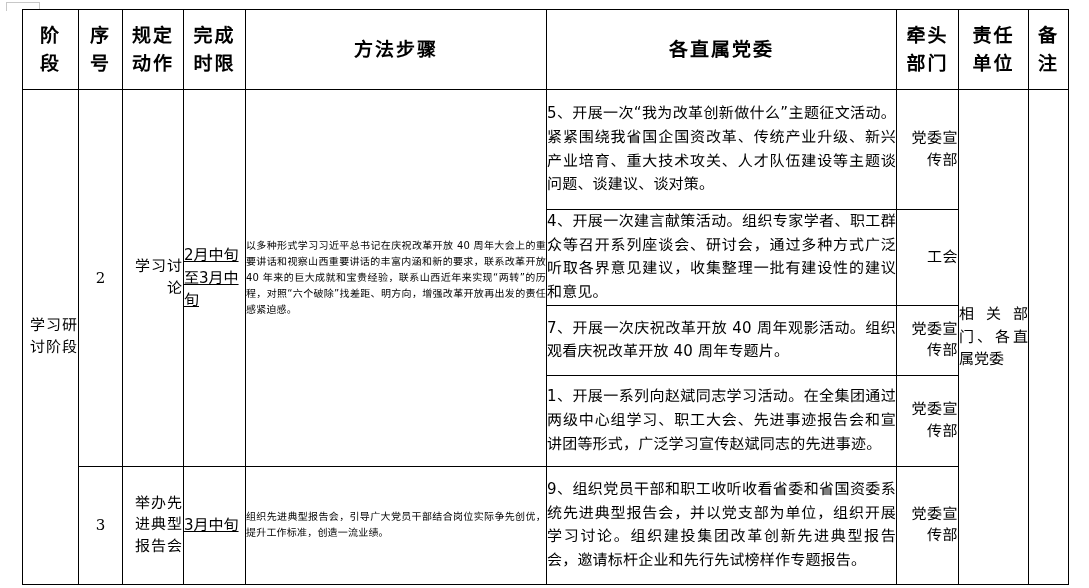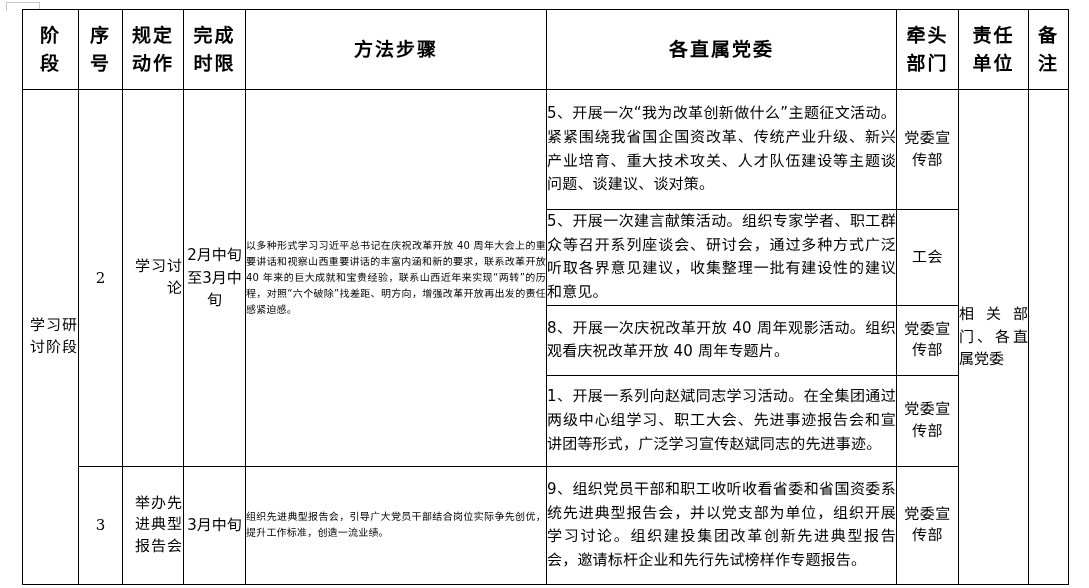--- a/index.html
+++ b/index.html
@@ -84,25 +84,26 @@
     padding: 2px 3px;
   }
 
   .numcell {
     text-align: center;
     font-size: 15px;
     font-family: "DejaVu Serif", "Liberation Serif", serif;
   }
 
   .deadline {
-    text-align: center;
+    text-align: left;
     font-size: 15px;
     line-height: 1.5;
     padding: 2px 4px;
     word-break: break-all;
+    text-decoration: underline;
   }
 
   
   .para {
     font-size: 10px;
     line-height: 1.58;
     text-align: justify;
     text-justify: inter-ideograph;
     padding: 6px 7px 6px 8px;
     letter-spacing: 0.2px;
@@ -111,21 +112,21 @@
   .para-method {
     font-size: 15px;
     line-height: 1.58;
     text-align: justify;
     text-justify: inter-ideograph;
     padding: 5px 7px 5px 8px;
     letter-spacing: 0.2px;
   }
 
   .dept {
-    text-align: center;
+    text-align: right;
     font-size: 15px;
     line-height: 1.45;
     letter-spacing: 0.5px;
     padding: 2px 3px;
     word-break: break-all;
   }
 
   .resp {
     text-align: justify;
     text-justify: inter-ideograph;
@@ -204,26 +205,26 @@
         <td class="vstack" rowspan="4">学习讨论</td>
         <td class="deadline" rowspan="4">2月中旬至3月中旬</td>
         <td class="para" rowspan="4">以多种形式学习习近平总书记在庆祝改革开放 40 周年大会上的重要讲话和视察山西重要讲话的丰富内涵和新的要求，联系改革开放 40 年来的巨大成就和宝贵经验，联系山西近年来实现“两转”的历程，对照“六个破除”找差距、明方向，增强改革开放再出发的责任感紧迫感。</td>
         <td class="para-method">5、开展一次“我为改革创新做什么”主题征文活动。紧紧围绕我省国企国资改革、传统产业升级、新兴产业培育、重大技术攻关、人才队伍建设等主题谈问题、谈建议、谈对策。</td>
         <td class="dept">党委宣传部</td>
         <td class="resp" rowspan="5">相关部门、各直属党委</td>
         <td class="remark" rowspan="5"></td>
       </tr>
 
       <tr class="r-m6">
-        <td class="para-method">5、开展一次建言献策活动。组织专家学者、职工群众等召开系列座谈会、研讨会，通过多种方式广泛听取各界意见建议，收集整理一批有建设性的建议和意见。</td>
+        <td class="para-method">4、开展一次建言献策活动。组织专家学者、职工群众等召开系列座谈会、研讨会，通过多种方式广泛听取各界意见建议，收集整理一批有建设性的建议和意见。</td>
         <td class="dept">工会</td>
       </tr>
 
       <tr class="r-m7">
-        <td class="para-method">8、开展一次庆祝改革开放 40 周年观影活动。组织观看庆祝改革开放 40 周年专题片。</td>
+        <td class="para-method">7、开展一次庆祝改革开放 40 周年观影活动。组织观看庆祝改革开放 40 周年专题片。</td>
         <td class="dept">党委宣传部</td>
       </tr>
 
       <tr class="r-m8">
         <td class="para-method">1、开展一系列向赵斌同志学习活动。在全集团通过两级中心组学习、职工大会、先进事迹报告会和宣讲团等形式，广泛学习宣传赵斌同志的先进事迹。</td>
         <td class="dept">党委宣传部</td>
       </tr>
 
       <tr class="r-m9">
         <td class="numcell">3</td>

